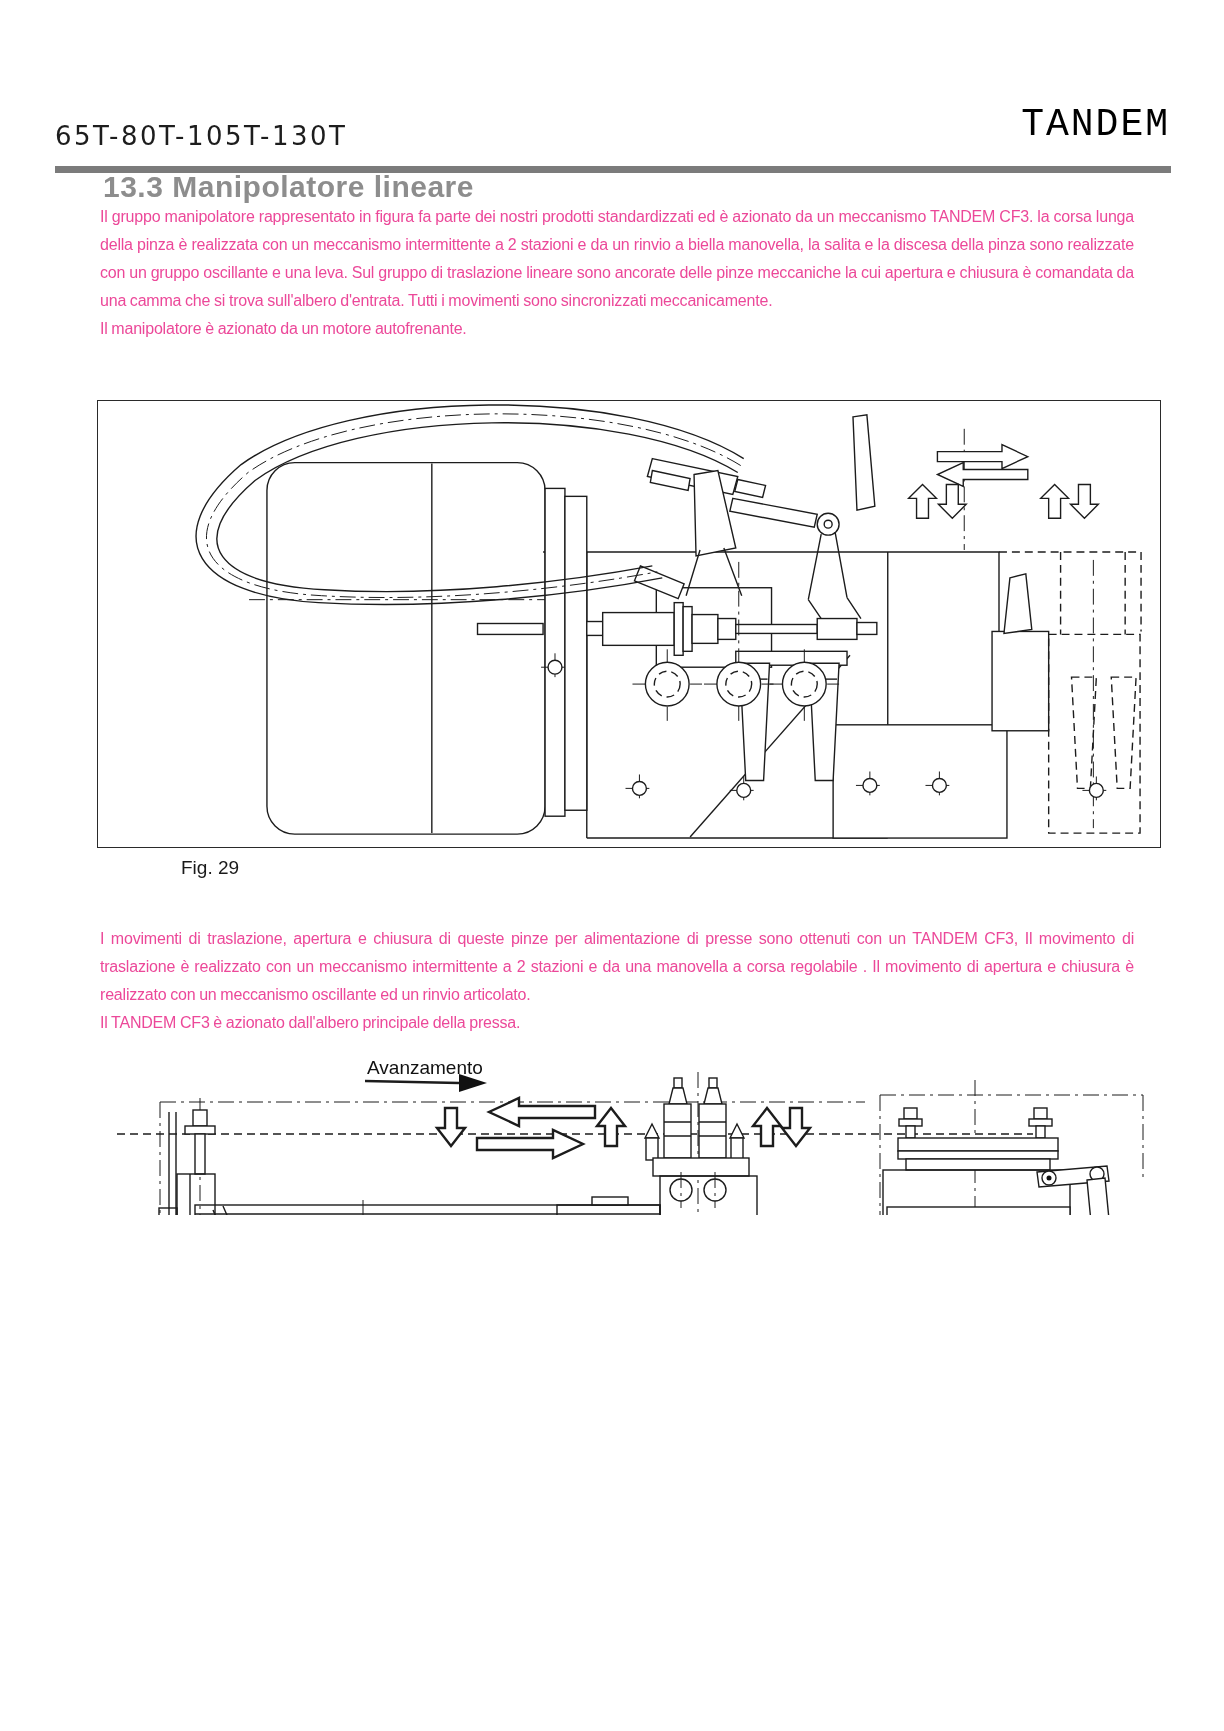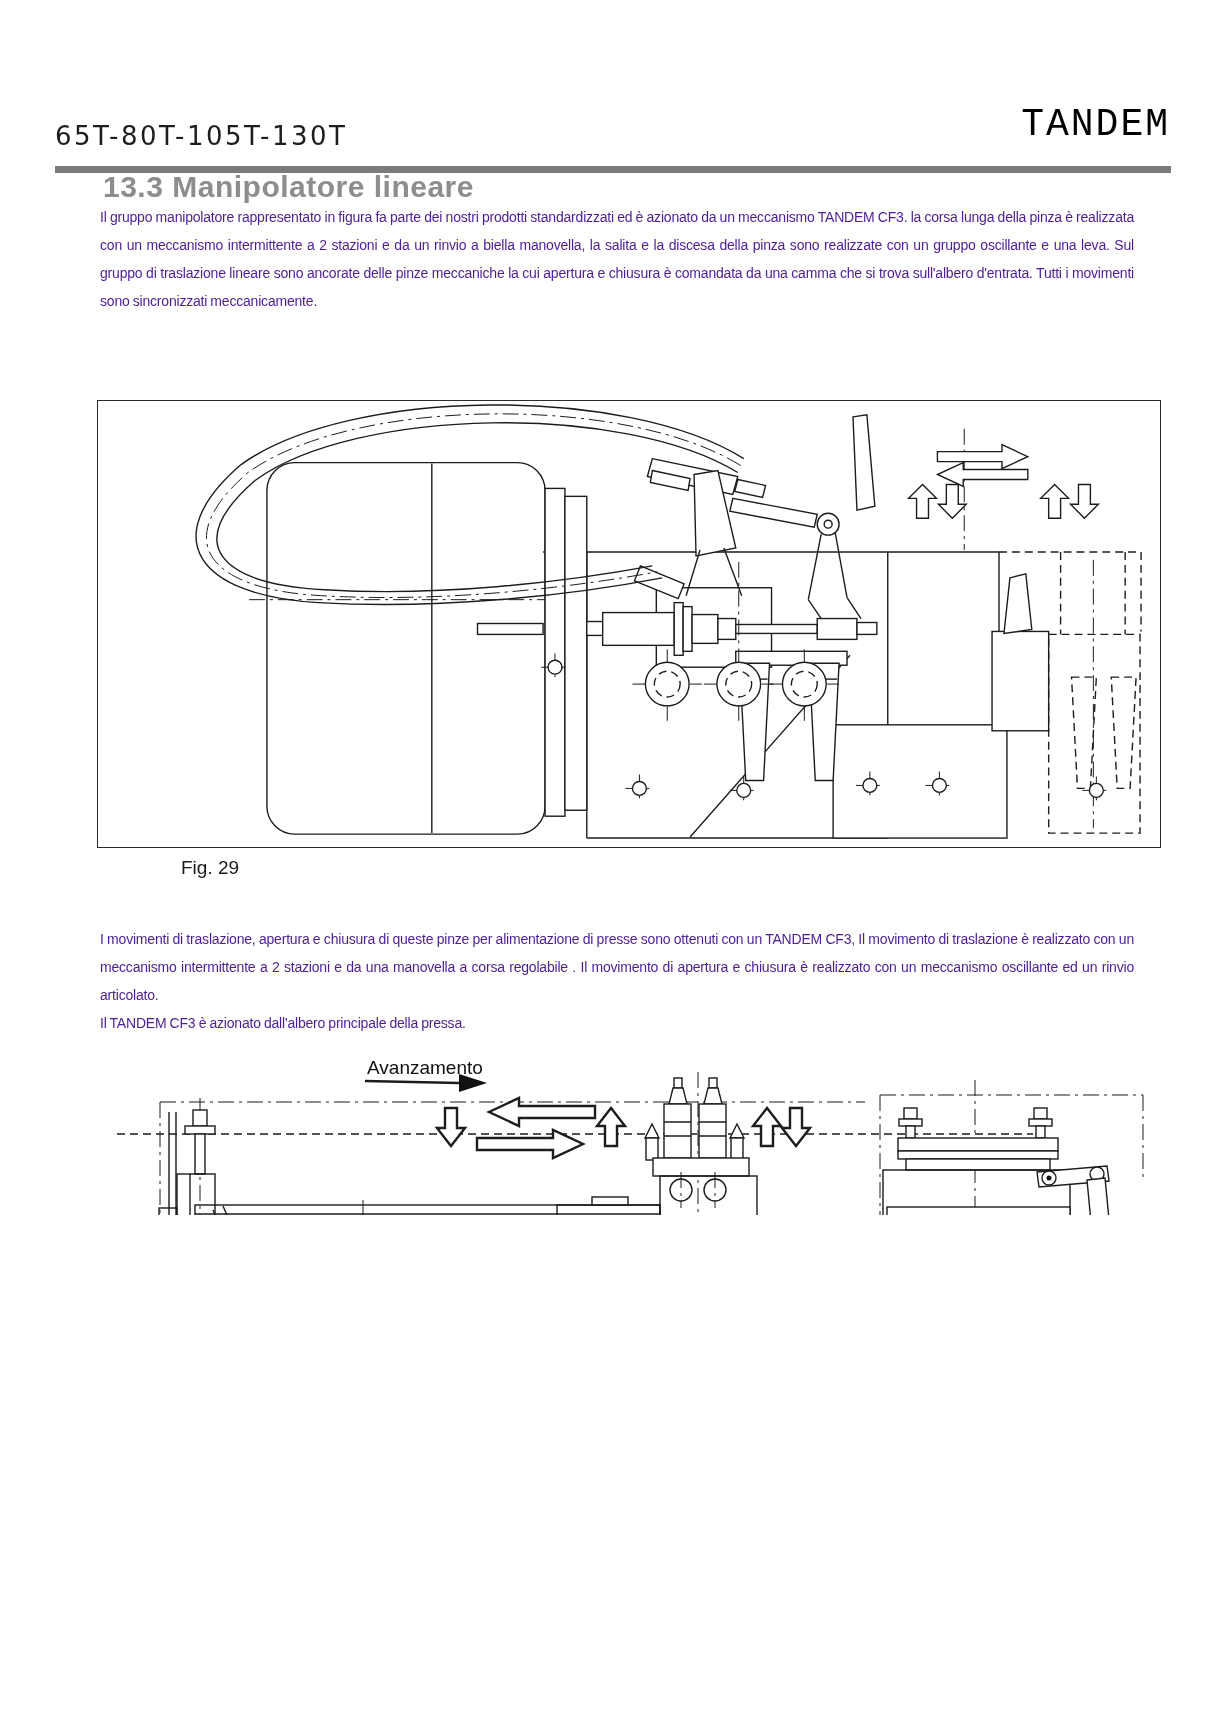--- a/index.html
+++ b/index.html
@@ -20,22 +20,22 @@
   }
   .hdr-rule { position:absolute; left:55px; top:166px; width:1116px; height:7px; }
   
   .sec-h { position:absolute; left:103px; margin:0; font-weight:bold; }
   #h133 { top:170px; font-size:30px; letter-spacing:0.5px; }
   #h134 { top:895px; font-size:30px; letter-spacing:2px; }
   .text-block { position:absolute; left:100px; width:1034px; }
   #tb1 { top:203px; }
   #tb2 { top:925px; }
   .text-block p {
-    margin:0; font-size:14px; line-height:28px; text-align:justify;
-    letter-spacing:-0.2px; word-spacing:-0.5px; color:#4c1d95;
+    margin:0; font-size:16px; line-height:28px; text-align:justify;
+    letter-spacing:-0.2px; word-spacing:-0.5px; color:#ec4899;
   }
   .text-block p.note { text-align:left; }
   .fig-caption { position:absolute; font-size:19px; color:#1a1a1a;margin-left:11px; }
   #cap29 { left:170px; top:857px; }
   #cap30 { left:186px; top:1496px; }
   
   .fig-box {
     position:absolute; left:97px; top:400px; width:1064px; height:448px;
     border:1.6px solid #2a2a2a; box-sizing:border-box; background:#fff;
   }
@@ -64,20 +64,21 @@
 
 <div class="page">
 
   <div class="hdr-model">65T-80T-105T-130T</div>
   <div class="hdr-brand">TANDEM</div>
   <div class="hdr-rule" style="background:#7b7b7b;"></div>
 
   <h2 class="sec-h" id="h133" style="color:#8d8d8d;">13.3 Manipolatore lineare</h2>
   <div class="text-block" id="tb1">
     <p>Il gruppo manipolatore rappresentato in figura fa parte dei nostri prodotti standardizzati ed è azionato da un meccanismo TANDEM CF3. la corsa lunga della pinza è realizzata con un meccanismo intermittente a 2 stazioni e da un rinvio a biella manovella, la salita e la discesa della pinza sono realizzate con un gruppo oscillante e una leva. Sul gruppo di traslazione lineare sono ancorate delle pinze meccaniche la cui apertura e chiusura è comandata da una camma che si trova sull'albero d'entrata. Tutti i movimenti sono sincronizzati meccanicamente.</p>
+    <p class="note">Il manipolatore è azionato da un motore autofrenante.</p>
   </div>
 
   <figure class="fig-box" style="margin:0;">
     <svg width="1061" height="445" viewBox="0 0 1064 448">
       <defs>
         <g id="cmark">
           <line class="ln dd" x1="-14" y1="0" x2="14" y2="0"></line>
           <line class="ln dd" x1="0" y1="-14" x2="0" y2="14"></line>
           <circle class="lf" r="7"></circle>
         </g>

